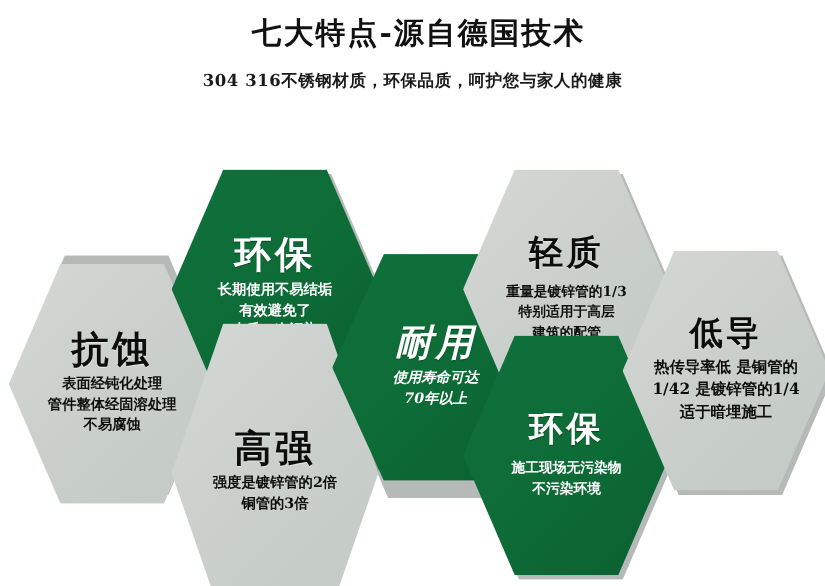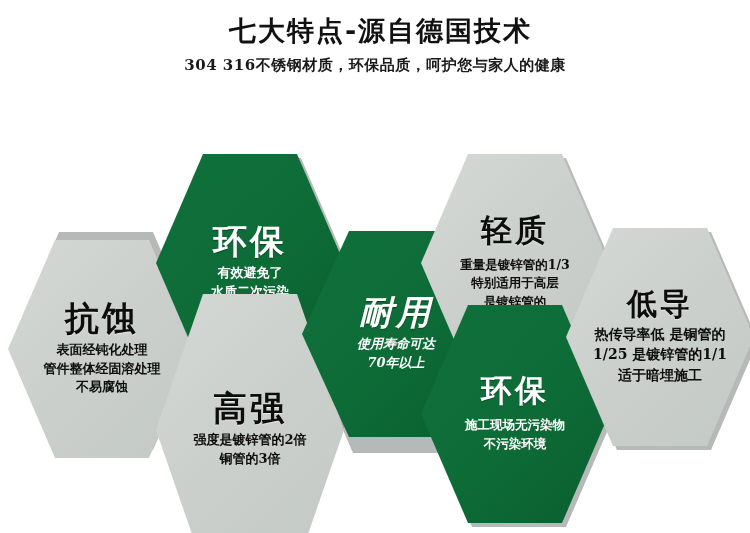--- a/index.html
+++ b/index.html
@@ -29,21 +29,21 @@
   #title {
     font-size: 27px;
     font-weight: 700;
     color: #111111;
     letter-spacing: 2px;
     line-height: 1.25;
     font-family: "DejaVu Serif", "Liberation Serif", serif;
     padding-left: 11px;
   }
   #subtitle {
-    margin-top: 8px;
+    margin-top: 16px;
     font-size: 15px;
     font-weight: 700;
     color: #1a1a1a;
     letter-spacing: 0.5px;
     font-family: "DejaVu Serif", "Liberation Serif", serif;
   }
 
   
   #comb {
     position: absolute;
@@ -126,20 +126,21 @@
       <div class="lines">
         <div>表面经钝化处理</div>
         <div>管件整体经固溶处理</div>
         <div>不易腐蚀</div>
       </div>
     </div>
 
     <div class="hex green sz-lg" style="left:156px; top:154px; width:188px; height:218px;">
       <div class="headline">环保</div>
       <div class="lines">
+        <div>长期使用不易结垢</div>
         <div>有效避免了</div>
         <div>水质二次污染</div>
       </div>
     </div>
 
     <div class="hex gray sz-lg" style="left:156px; top:294px; width:188px; height:272px;">
       <div class="headline">高强</div>
       <div class="lines">
         <div>强度是镀锌管的2倍</div>
         <div>铜管的3倍</div>
@@ -152,35 +153,35 @@
         <div>使用寿命可达</div>
         <div>70年以上</div>
       </div>
     </div>
 
     <div class="hex gray sz-md" style="left:421px; top:154px; width:188px; height:218px;">
       <div class="headline">轻质</div>
       <div class="lines">
         <div>重量是镀锌管的1/3</div>
         <div>特别适用于高层</div>
-        <div>是镀锌管的</div>
+        <div>建筑的配管</div>
       </div>
     </div>
 
     <div class="hex green sz-md" style="left:421px; top:305px; width:188px; height:218px;">
       <div class="headline">环保</div>
       <div class="lines">
         <div>施工现场无污染物</div>
         <div>不污染环境</div>
       </div>
     </div>
 
     <div class="hex gray sz-sm" style="left:566px; top:228px; width:188px; height:218px;">
       <div class="headline">低导</div>
       <div class="lines">
         <div>热传导率低  是铜管的</div>
-        <div>1/25  是镀锌管的1/1</div>
+        <div>1/42  是镀锌管的1/4</div>
         <div>适于暗埋施工</div>
       </div>
     </div>
 
   </div>
 </div>
 
 </body></html>

